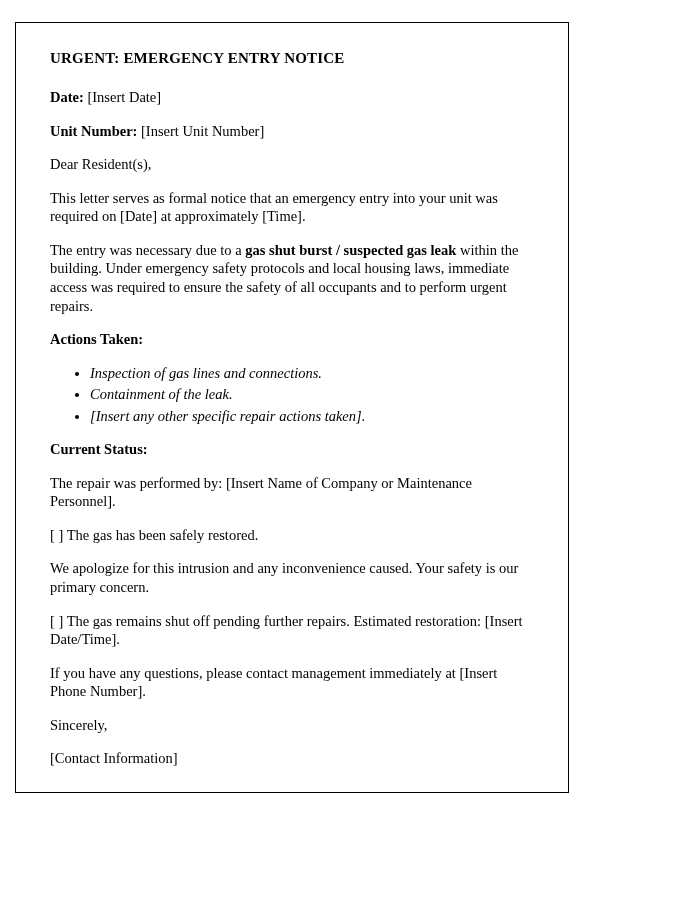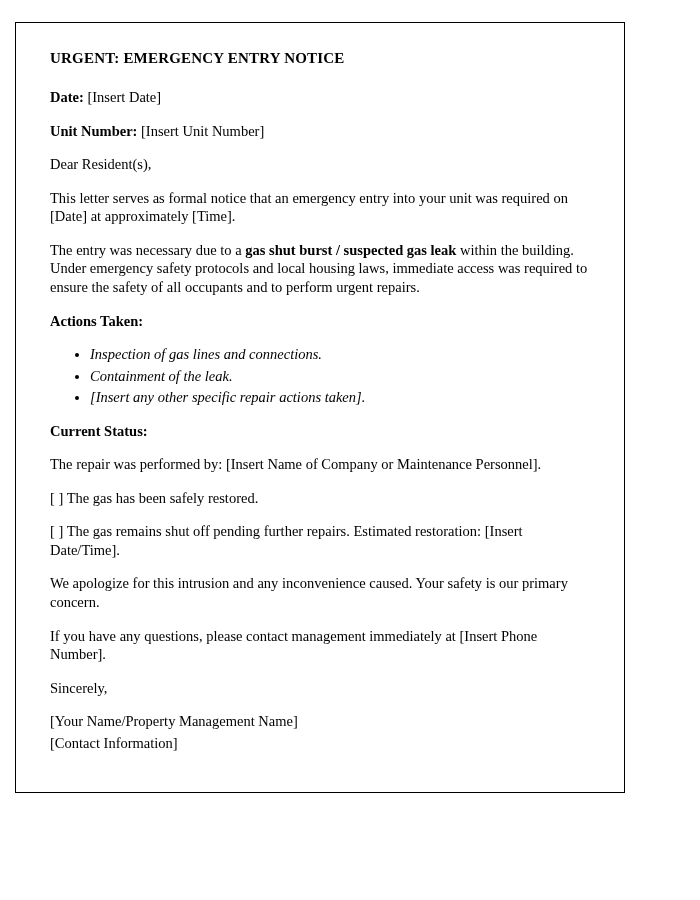--- a/index.html
+++ b/index.html
@@ -10,21 +10,21 @@
     color: #000000;
   }
   body {
     height: 900px;
     position: relative;
   }
   .letter-frame {
     position: absolute;
     left: 15px;
     top: 22px;
-    width: 610px;
+    width: 554px;
     height: 771px;
     border: 1px solid #000000;
     background: #ffffff;
     padding: 26px 36px 20px 34px;
     overflow: hidden;
   }
   .letter-body {
     font-size: 14.5px;
     line-height: 1.28;
   }
@@ -77,27 +77,26 @@
       <li>Containment of the leak.</li>
       <li>[Insert any other specific repair actions taken].</li>
     </ul>
 
     <p class="para bold">Current Status:</p>
 
     <p class="para">The repair was performed by: [Insert Name of Company or Maintenance Personnel].</p>
 
     <p class="para">[ ] The gas has been safely restored.</p>
 
+    <p class="para">We apologize for this intrusion and any inconvenience caused. Your safety is our primary concern.</p>
+
     <p class="para">[ ] The gas remains shut off pending further repairs. Estimated restoration: [Insert Date/Time].</p>
-
-    <p class="para">We apologize for this intrusion and any inconvenience caused. Your safety is our primary concern.</p>
 
     <p class="para">If you have any questions, please contact management immediately at [Insert Phone Number].</p>
 
     <p class="para">Sincerely,</p>
 
     <div class="signature-block">
-      <p class="para tight">[Your Name/Property Management Name]</p>
       <p class="para tight">[Contact Information]</p>
     </div>
 
   </div>
 </div>
 
 </body></html>

